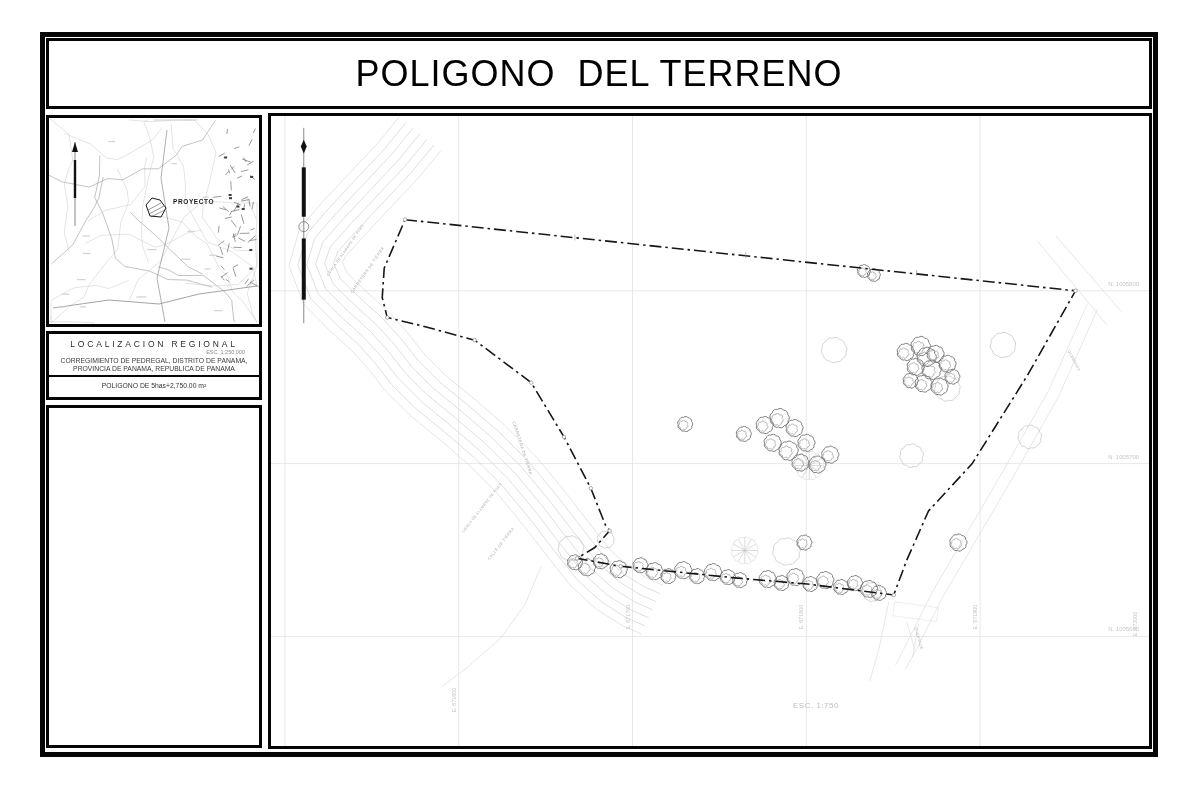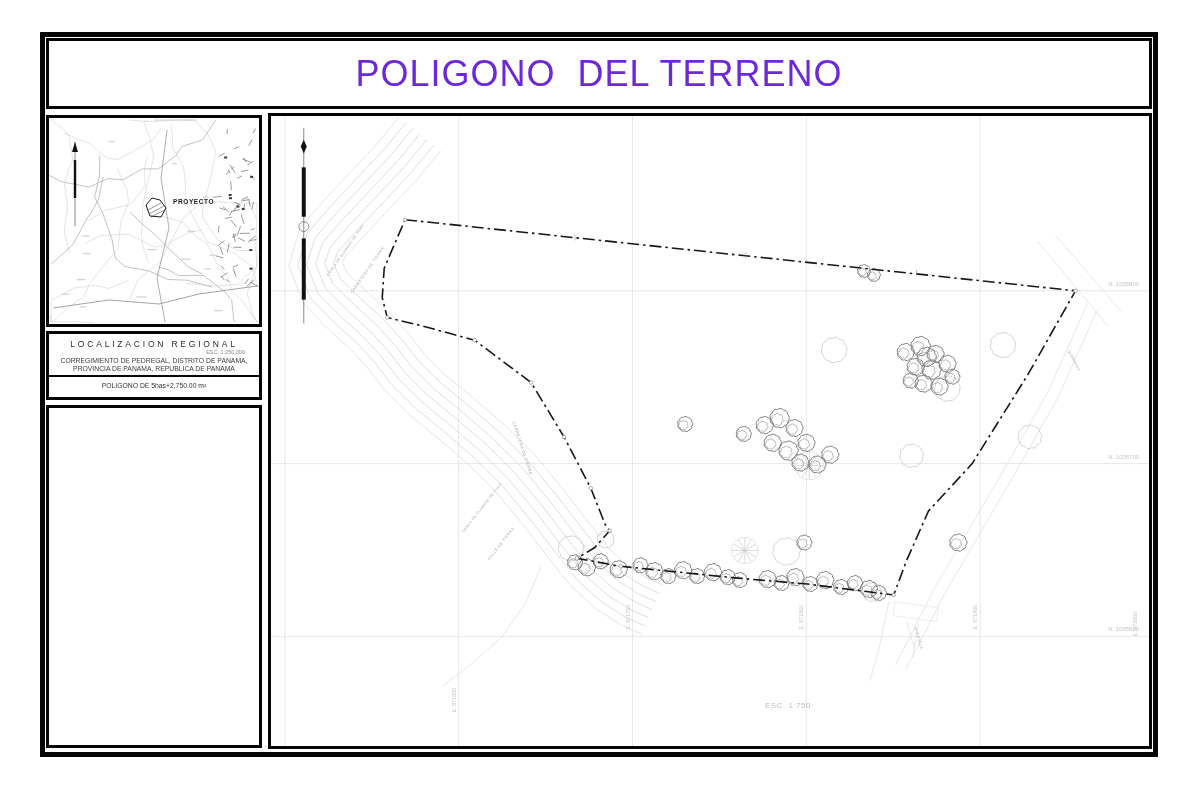--- a/index.html
+++ b/index.html
@@ -2,39 +2,39 @@
 <html><head>
 <meta charset="utf-8">
 <style>
   html,body{margin:0;padding:0;background:#fff;}
   .page{position:relative;width:1200px;height:800px;background:#ffffff;overflow:hidden;
         font-family:"Liberation Sans", sans-serif;color:#0a0a0a;}
   .page *{box-sizing:border-box;}
   .frame{position:absolute;left:40px;top:32px;width:1118px;height:725px;border:5px solid #050505;}
   .title-box{position:absolute;left:46px;top:38px;width:1106px;height:71px;border:3px solid #050505;
              display:flex;align-items:center;justify-content:center;}
-  .title{font-size:36px;letter-spacing:1px;color:#6d28d9;white-space:pre;}
+  .title{font-size:36px;letter-spacing:1px;color:#000000;white-space:pre;}
   .box{position:absolute;border:3px solid #050505;background:#fff;}
   .map-box{left:46px;top:115px;width:216px;height:212px;}
   .map-box svg{position:absolute;left:0;top:0;width:210px;height:206px;}
   .proyecto{position:absolute;left:124px;top:80px;font-size:6.5px;letter-spacing:.6px;color:#1c1c1c;font-weight:bold;}
   .info-box{left:46px;top:331px;width:216px;height:69px;}
   .loc-heading{position:absolute;left:0;top:5px;width:100%;text-align:center;font-size:8.5px;
                letter-spacing:2.8px;color:#2a2a2a;white-space:nowrap;}
   .loc-scale{position:absolute;right:14px;top:15px;font-size:5.5px;color:#8a8a8a;}
   .loc-line1{position:absolute;left:0;top:23px;width:100%;text-align:center;font-size:6.8px;color:#3a3a3a;white-space:nowrap;}
   .loc-line2{position:absolute;left:0;top:31px;width:100%;text-align:center;font-size:6.8px;color:#3a3a3a;white-space:nowrap;}
   .loc-divider{position:absolute;left:0;top:41px;width:100%;height:2px;background:#050505;}
   .loc-area{position:absolute;left:0;top:48px;width:100%;text-align:center;font-size:6.8px;color:#333;}
   .empty-box{left:46px;top:405px;width:216px;height:343px;}
   .plan-box{left:268px;top:113px;width:884px;height:636px;}
   .plan-box svg{position:absolute;left:0;top:0;width:878px;height:630px;}
   .plan-caption{position:absolute;left:332px;top:558px;width:300px;text-align:center;
                 font-size:19px;letter-spacing:1px;color:#2b2b2b;}
-  .plan-caption-scale{position:absolute;left:457px;top:585px;width:120px;text-align:center;
+  .plan-caption-scale{position:absolute;left:485px;top:585px;width:120px;text-align:center;
                       font-size:8px;color:#bdbdbd;letter-spacing:.5px;}
 </style>
 </head>
 <body>
 
 <div class="page">
   <div class="frame"></div>
 
   <div class="title-box">
     <div class="title">POLIGONO  DEL TERRENO</div>

